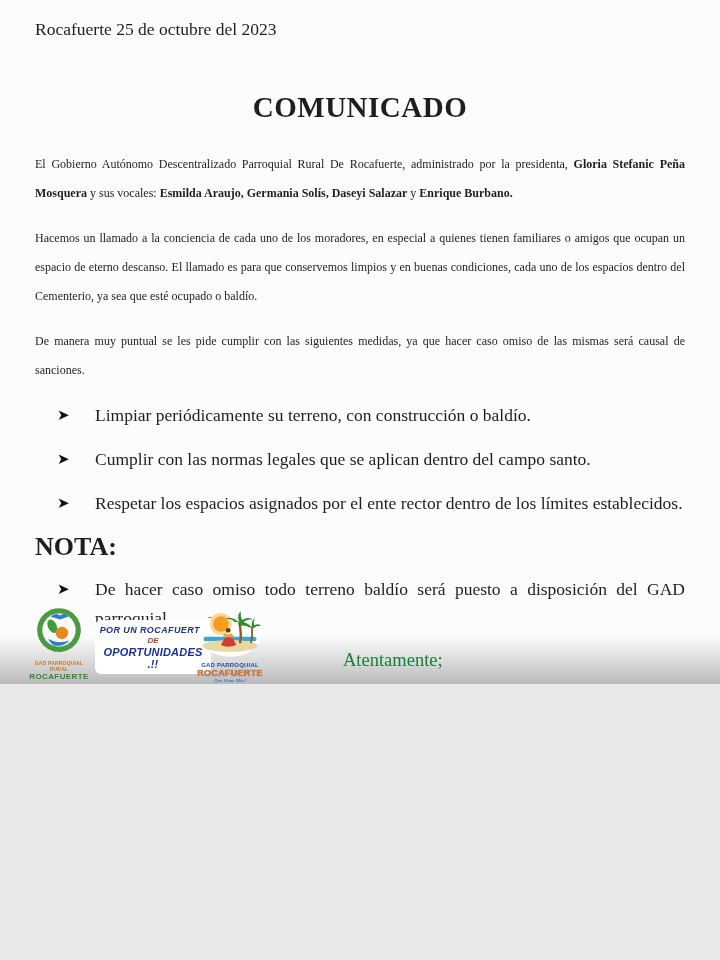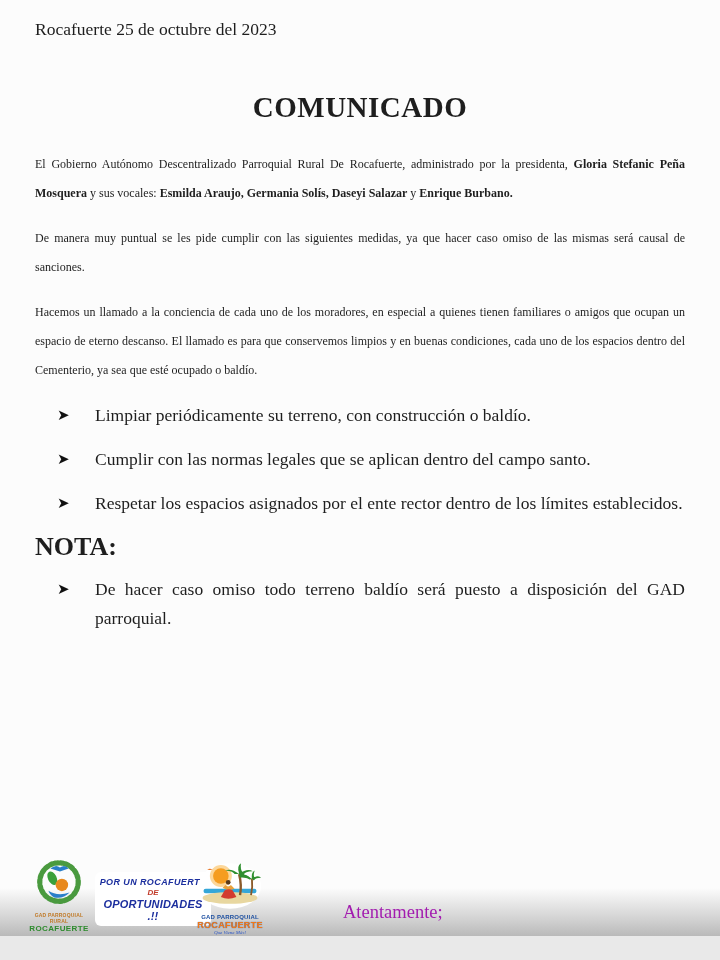--- a/index.html
+++ b/index.html
@@ -1,17 +1,17 @@
 <!DOCTYPE html>
 <html><head>
 <meta charset="utf-8">
 <style>
   html,body{margin:0;padding:0;background:#e9e9e9;}
   .page{
-    width:720px;height:936px;margin:0 auto;position:relative;overflow:hidden;
+    width:720px;height:684px;margin:0 auto;position:relative;overflow:hidden;
     background:#fcfcfc;color:#1e1e1e;
     font-family:"Liberation Serif", serif;
   }
   .content{padding:18px 35px 0 35px;}
   .date-line{font-size:17.5px;line-height:22px;}
   .doc-title{
     text-align:center;font-size:29px;font-weight:700;letter-spacing:.5px;
     margin:50px 0 26px 0;line-height:34px;
   }
   p.body-par{
@@ -33,21 +33,21 @@
     flex:1;font-size:17.5px;line-height:29px;text-align:justify;
   }
   
   .footer{position:absolute;left:0;bottom:0;width:720px;height:90px;}
   .footer-gradient{
     position:absolute;left:0;bottom:0;width:100%;height:48px;
     background:linear-gradient(180deg, rgba(205,205,205,0) 0%, #d2d2d2 65%, #b9b9b9 100%);
   }
   .closing{
     position:absolute;left:343px;bottom:13px;
-    font-size:18.5px;color:#a21caf;z-index:2;
+    font-size:18.5px;color:#15803d;z-index:2;
   }
   .logo-block{position:absolute;z-index:2;text-align:center;}
   .left-logo{left:26px;bottom:3px;width:66px;}
   .left-logo .cap1{font-family:"Liberation Sans",sans-serif;font-size:5px;font-weight:700;color:#c07a28;letter-spacing:.2px;}
   .left-logo .cap2{font-family:"Liberation Sans",sans-serif;font-size:8px;font-weight:700;color:#2e8b2e;letter-spacing:.4px;}
   .slogan-block{
     position:absolute;left:95px;bottom:10px;width:108px;z-index:2;
     text-align:center;background:#ffffff;border-radius:6px;padding:5px 4px 4px;
     font-family:"Liberation Sans",sans-serif;font-style:italic;font-weight:700;
   }
@@ -70,23 +70,23 @@
 <div class="page">
   <div class="content">
 
     <div class="date-line">Rocafuerte 25 de octubre del 2023</div>
 
     <div class="doc-title">COMUNICADO</div>
 
     <p class="body-par"><span>El Gobierno Autónomo Descentralizado Parroquial Rural De Rocafuerte, administrado por la presidenta, </span><span class="bold">Gloria Stefanic Peña Mosquera</span><span> y sus vocales: </span><span class="bold">Esmilda Araujo, Germania Solís, Daseyi Salazar</span><span> y </span><span class="bold">Enrique Burbano.</span></p>
 
 
+    <p class="body-par">Hacemos un llamado a la conciencia de cada uno de los moradores, en especial a quienes tienen familiares o amigos que ocupan un espacio de eterno descanso. El llamado es para que conservemos limpios y en buenas condiciones, cada uno de los espacios dentro del Cementerio, ya sea que esté ocupado o baldío.</p>
+
     <p class="body-par">De manera muy puntual se les pide cumplir con las siguientes medidas, ya que hacer caso omiso de las mismas será causal de sanciones.</p>
-
-    <p class="body-par">Hacemos un llamado a la conciencia de cada uno de los moradores, en especial a quienes tienen familiares o amigos que ocupan un espacio de eterno descanso. El llamado es para que conservemos limpios y en buenas condiciones, cada uno de los espacios dentro del Cementerio, ya sea que esté ocupado o baldío.</p>
 
 
     <div class="bullet-row">
       <span class="bullet-arrow">➤</span>
       <div class="bullet-text">Limpiar periódicamente su terreno, con construcción o baldío.</div>
     </div>
     <div class="bullet-row">
       <span class="bullet-arrow">➤</span>
       <div class="bullet-text">Cumplir con las normas legales que se aplican dentro del campo santo.</div>
     </div>

